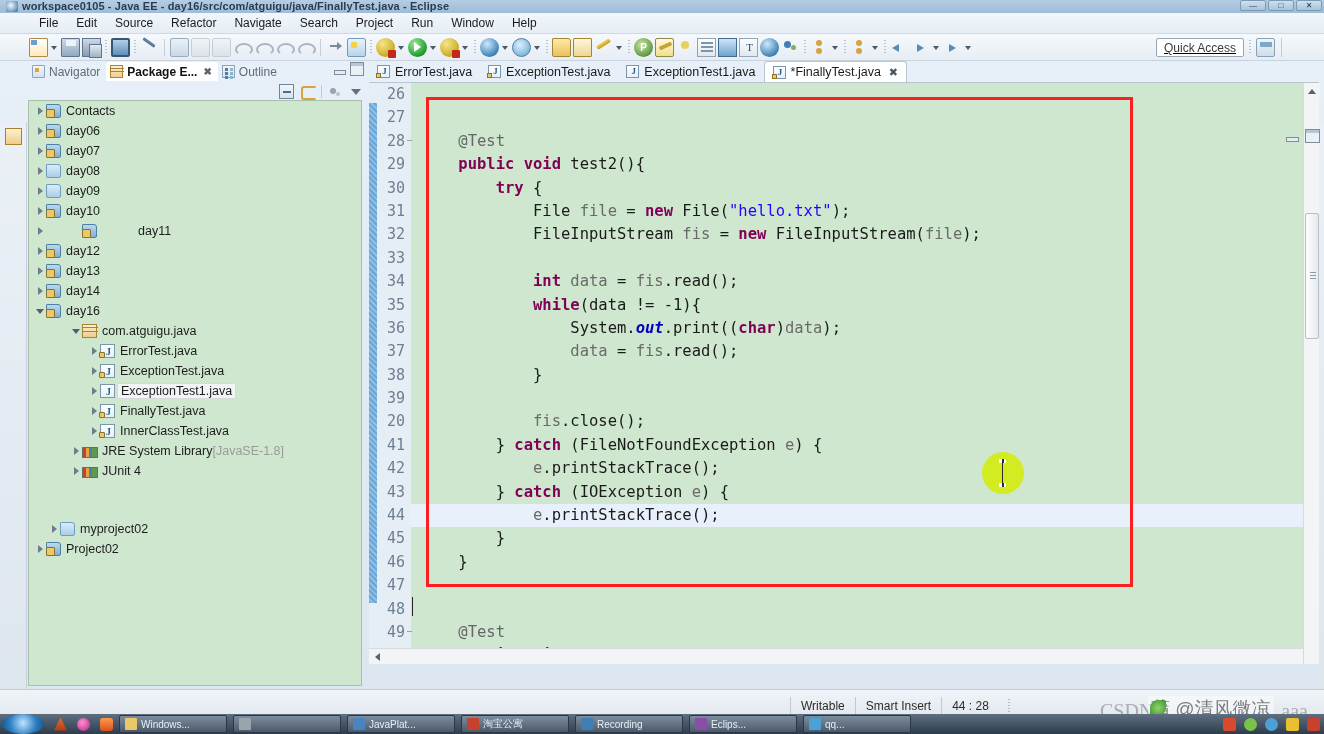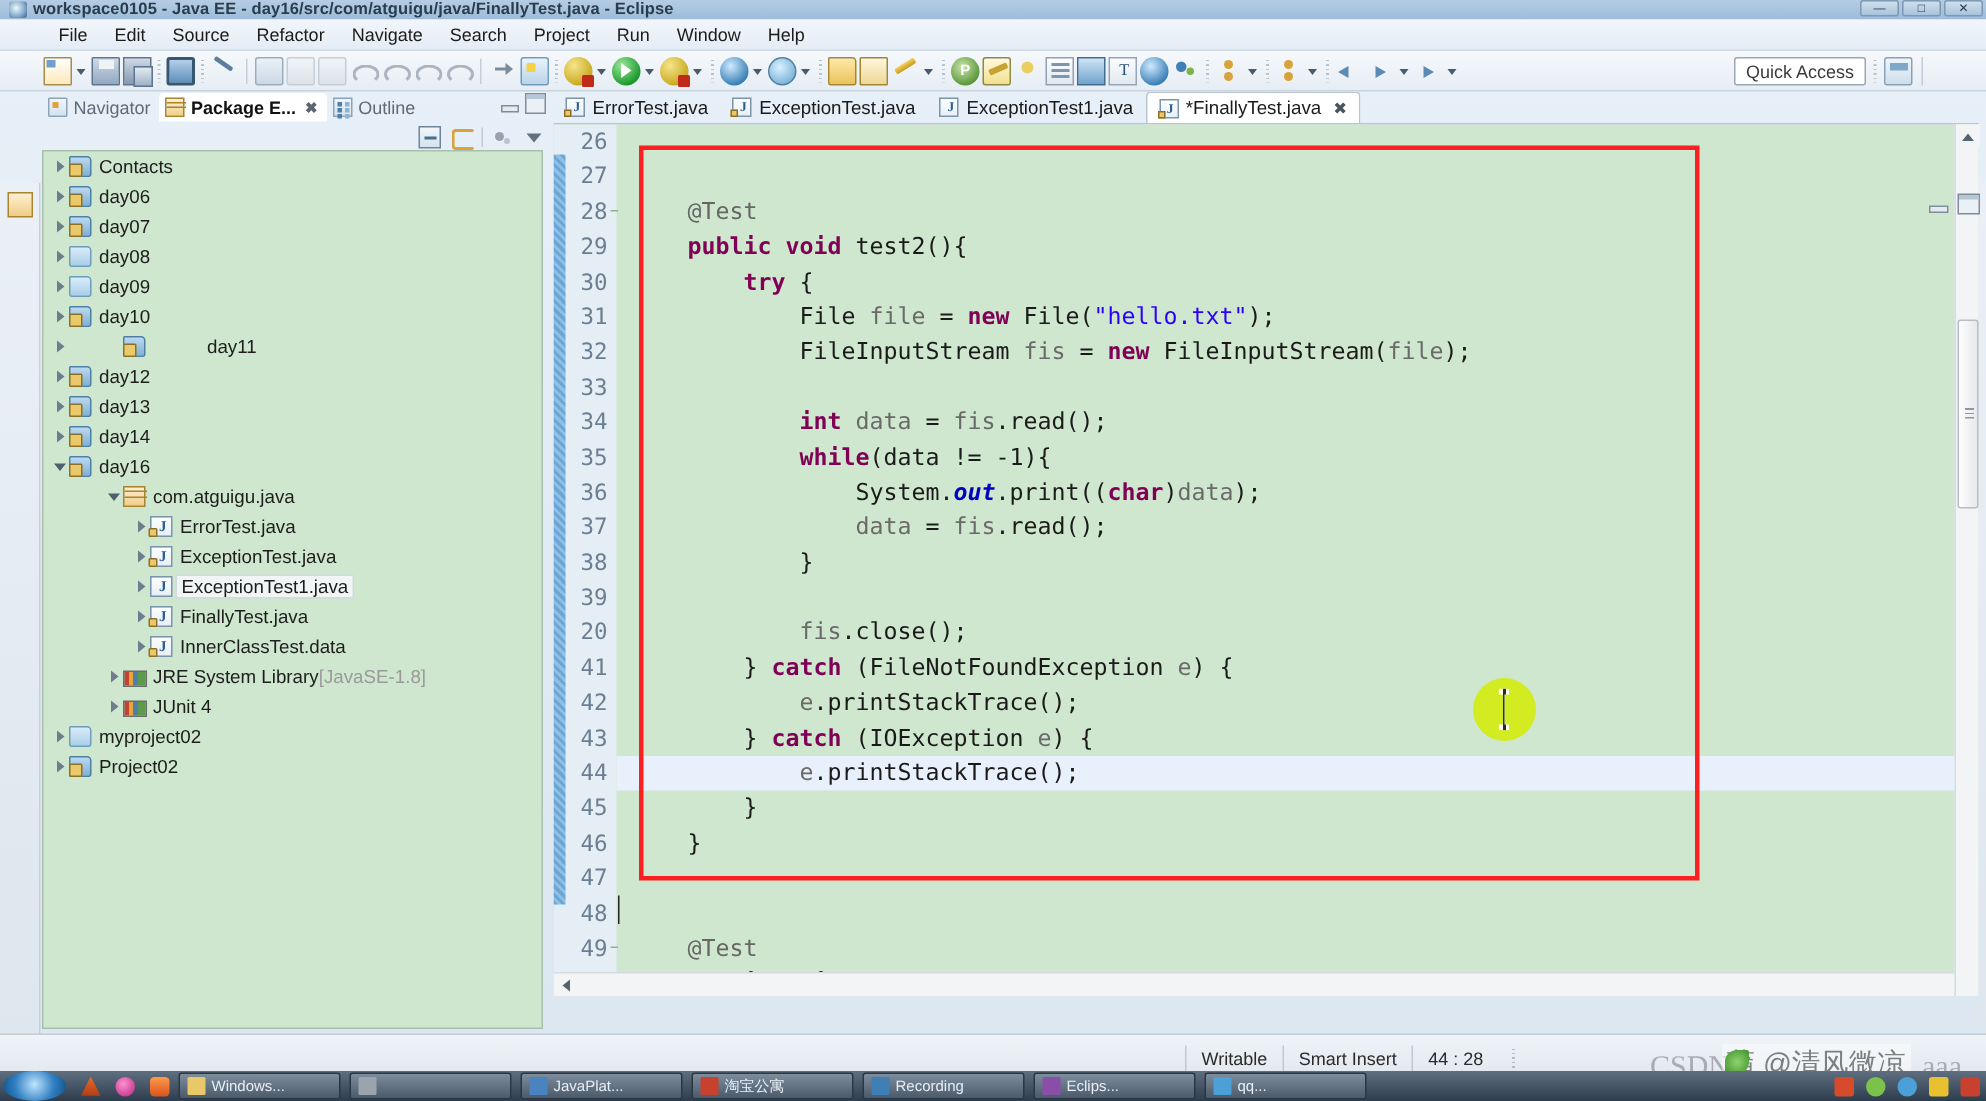--- a/index.html
+++ b/index.html
@@ -115,21 +115,21 @@
   .ic-y::after{content:"";position:absolute;left:5px;top:3px;width:8px;height:8px;background:#e8cf5f;border-radius:50%;}
   .ic-left{background:transparent;}
   .ic-left::after{content:"";position:absolute;left:2px;top:6px;width:0;height:0;border-right:7px solid #5d8ab0;border-top:4px solid transparent;border-bottom:4px solid transparent;}
   .ic-right{background:transparent;}
   .ic-right::after{content:"";position:absolute;left:6px;top:6px;width:0;height:0;border-left:7px solid #5d8ab0;border-top:4px solid transparent;border-bottom:4px solid transparent;}
   .ic-arrow-r{background:transparent;}
   .ic-arrow-r::after{content:"";position:absolute;left:4px;top:7px;width:10px;height:2px;background:#7b8b9a;}
   .ic-arrow-r::before{content:"";position:absolute;right:3px;top:4px;border-left:5px solid #7b8b9a;border-top:4px solid transparent;border-bottom:4px solid transparent;}
 
   .qa-wrap {
-    position:absolute; right:42px; top:38px; display:flex; align-items:center;
+    position:absolute; right:42px; top:38px; display:flex; align-items:center;text-decoration:underline;
   }
   .qa-box {
     background:#fff; border:1px solid #9aa7b4; border-radius:2px;
     padding:2px 7px; font-size:12px; color:#3b3b3b; height:19px; line-height:15px;
   }
   .qa-dot{width:2px;height:15px;margin:0 5px;
     background:repeating-linear-gradient(#b9c3cd 0 1px, transparent 1px 3px);}
   .qa-persp {
     width:19px;height:19px;background:linear-gradient(#eef5fb,#cfdeea);
     border:1px solid #89a1b7; border-radius:2px; position:relative;
@@ -620,34 +620,34 @@
             <span class="tico i-java">
               <span class="lk"></span>
             </span>
             <span>FinallyTest.java</span>
           </div>
           <div class="trow" style="padding-left: 60px;">
             <span class="twist closed"></span>
             <span class="tico i-java">
               <span class="lk"></span>
             </span>
-            <span>InnerClassTest.data</span>
+            <span>InnerClassTest.java</span>
           </div>
           <div class="trow" style="padding-left: 42px;">
             <span class="twist closed"></span>
             <span class="tico i-lib"></span>
             <span>JRE System Library</span>
             <span class="dim"> [JavaSE-1.8]</span>
           </div>
           <div class="trow" style="padding-left: 42px;">
             <span class="twist closed"></span>
             <span class="tico i-lib"></span>
             <span>JUnit 4</span>
           </div>
-          <div class="trow" style="padding-left: 6px;">
+          <div class="trow" style="padding-left: 20px; margin-top: 38px;">
             <span class="twist closed"></span>
             <span class="tico i-folder-blue"></span>
             <span>myproject02</span>
           </div>
           <div class="trow" style="padding-left: 6px;">
             <span class="twist closed"></span>
             <span class="tico i-proj"></span>
             <span>Project02</span>
           </div>
         </div>

